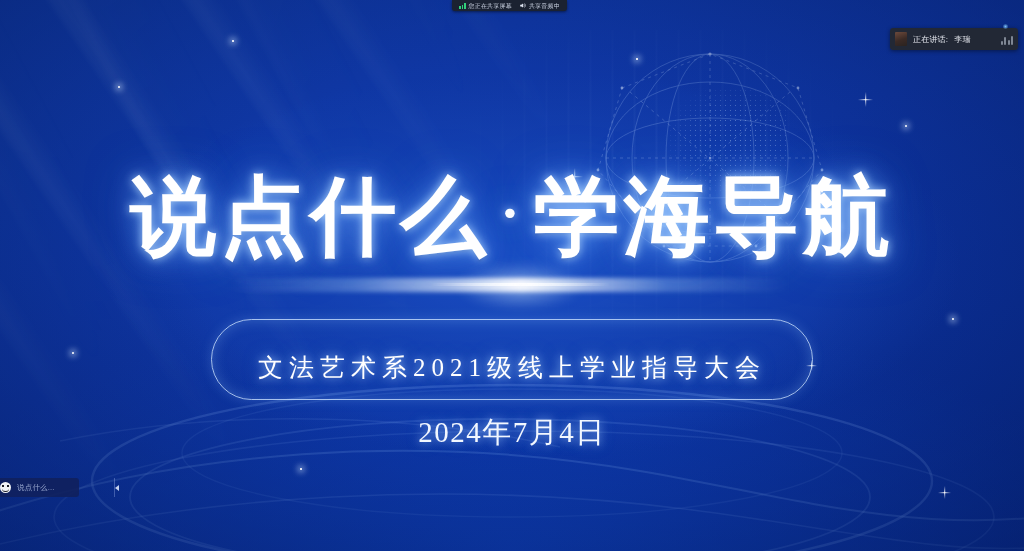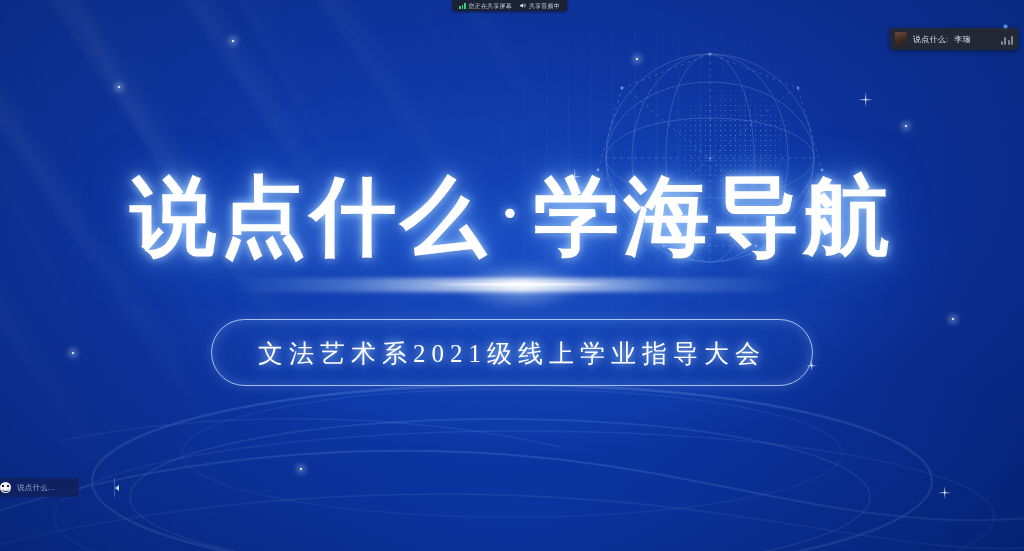--- a/index.html
+++ b/index.html
@@ -125,21 +125,21 @@
       0 0 24px rgba(120,180,255,.75),
       0 0 46px rgba(70,140,255,.55),
       0 2px 2px rgba(0,30,110,.35);
     white-space:nowrap;
   }
   .title .dot{ font-size:58px; vertical-align:14px; padding:0 10px; }
 
   
   .pill{
     position:absolute; left:50%; top:319px; transform:translateX(-50%);
-    padding:17px 46px 15px;
+    padding:31px 46px 15px;
     border:1.6px solid rgba(205,228,255,.80);
     border-radius:60px;
     box-shadow:0 0 14px rgba(150,200,255,.28) inset, 0 0 12px rgba(140,195,255,.22);
     white-space:nowrap;
   }
   .pill-text{
     font-family:"Liberation Serif","DejaVu Serif",serif;
     font-size:25px; color:#ffffff; letter-spacing:6px; font-weight:400;
     text-shadow:0 0 8px rgba(175,215,255,.85), 0 0 18px rgba(120,180,255,.55);
   }
@@ -310,20 +310,21 @@
   <div class="streak-core"></div>
 
   <div class="title">
     <span>说点什么</span><span class="dot">·</span><span>学海导航</span>
   </div>
 
   <div class="pill">
     <span class="pill-text">文法艺术系2021级线上学业指导大会</span>
   </div>
 
+  <div class="date">2024年7月4日</div>
 
   <div class="share-bar">
     <div class="share-item">
       <span class="sig-bars">
           <i></i>
           <i></i>
           <i></i>
         </span>
       <span class="share-label">您正在共享屏幕</span>
     </div>
@@ -334,21 +335,21 @@
           <path d="M8.4 4.2c.7.7.7 2.9 0 3.6" stroke="#dfe6f2" stroke-width="1.1" stroke-linecap="round"></path>
           <path d="M10 3c1.3 1.3 1.3 5 0 6" stroke="#dfe6f2" stroke-width="1.1" stroke-linecap="round"></path>
         </svg>
       </span>
       <span class="share-label">共享音频中</span>
     </div>
   </div>
 
   <div class="speaker">
     <span class="spk-avatar"></span>
-    <span class="spk-text">说点什么:</span>
+    <span class="spk-text">正在讲话:</span>
     <span class="spk-text">李瑞</span>
     <span class="spk-wave">
         <i></i>
         <i></i>
         <i></i>
         <i></i>
       </span>
     <span class="spk-dot"></span>
   </div>
 

